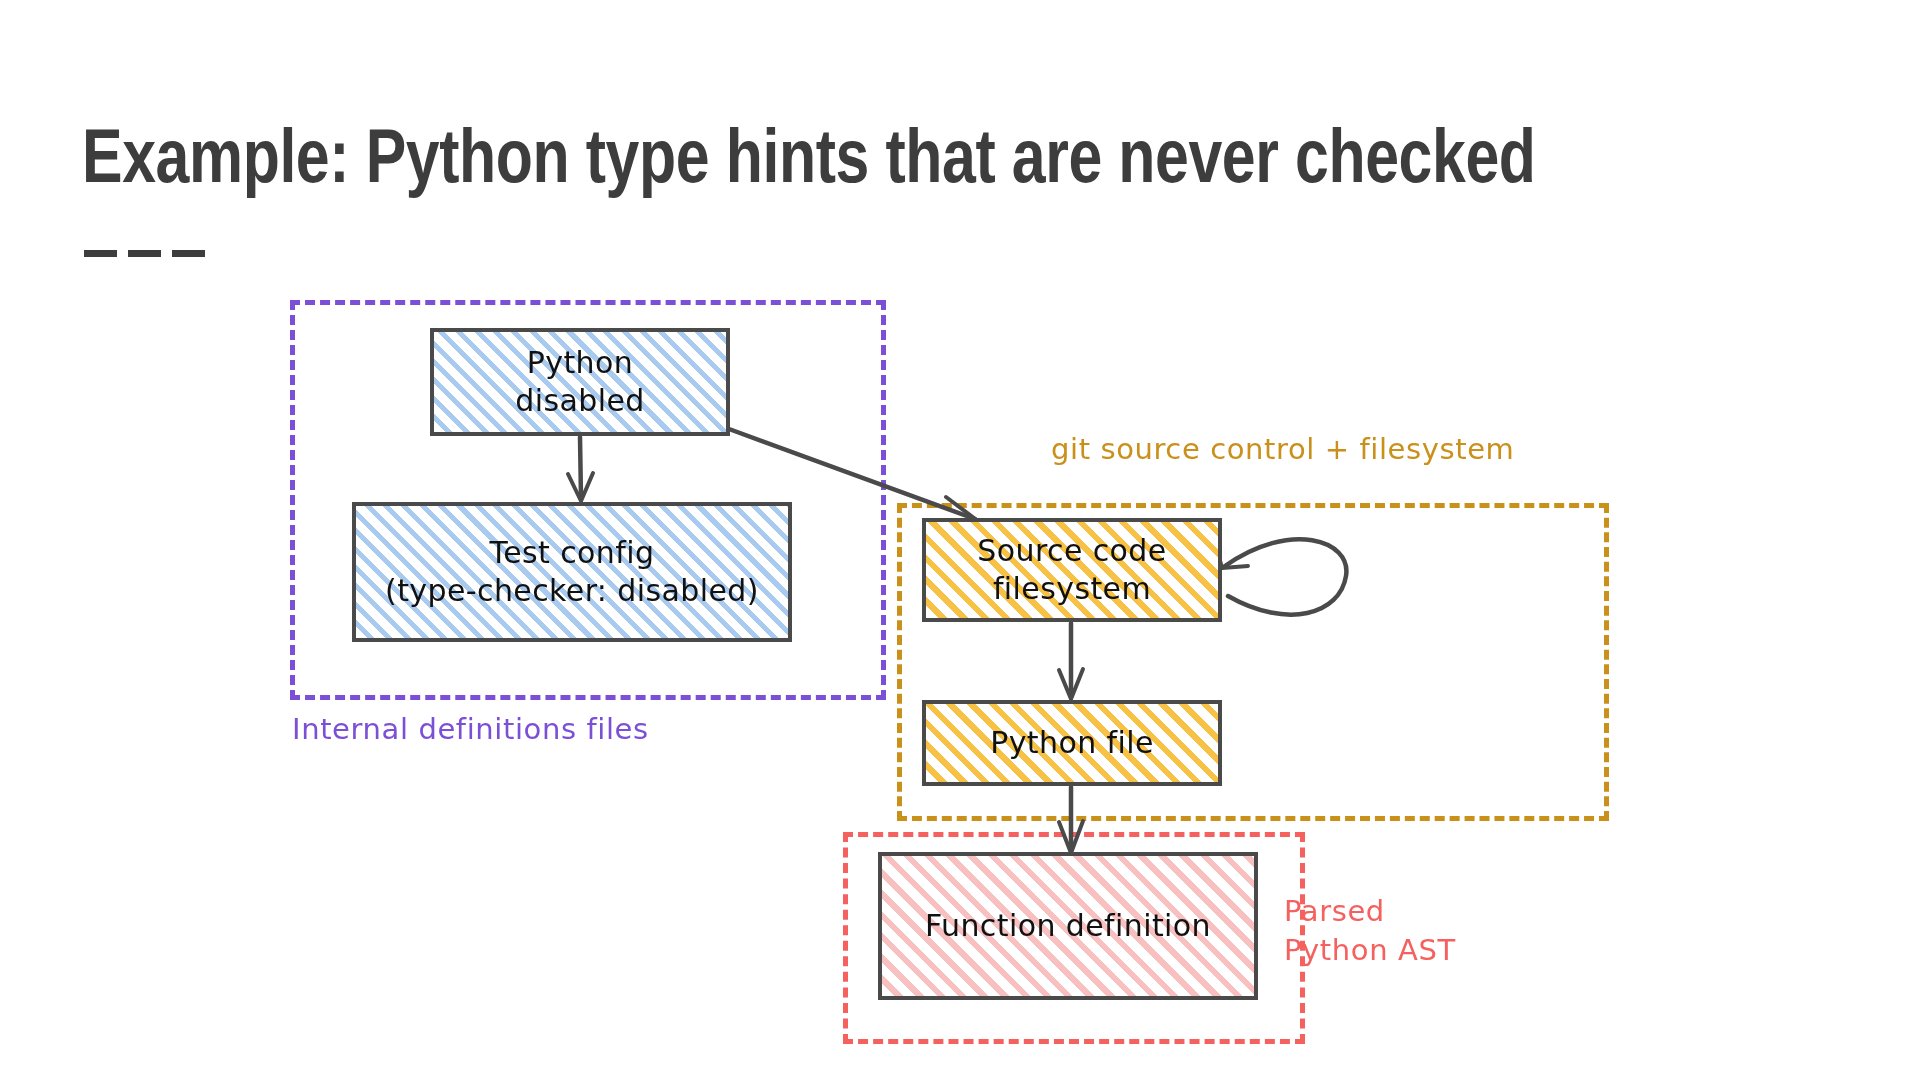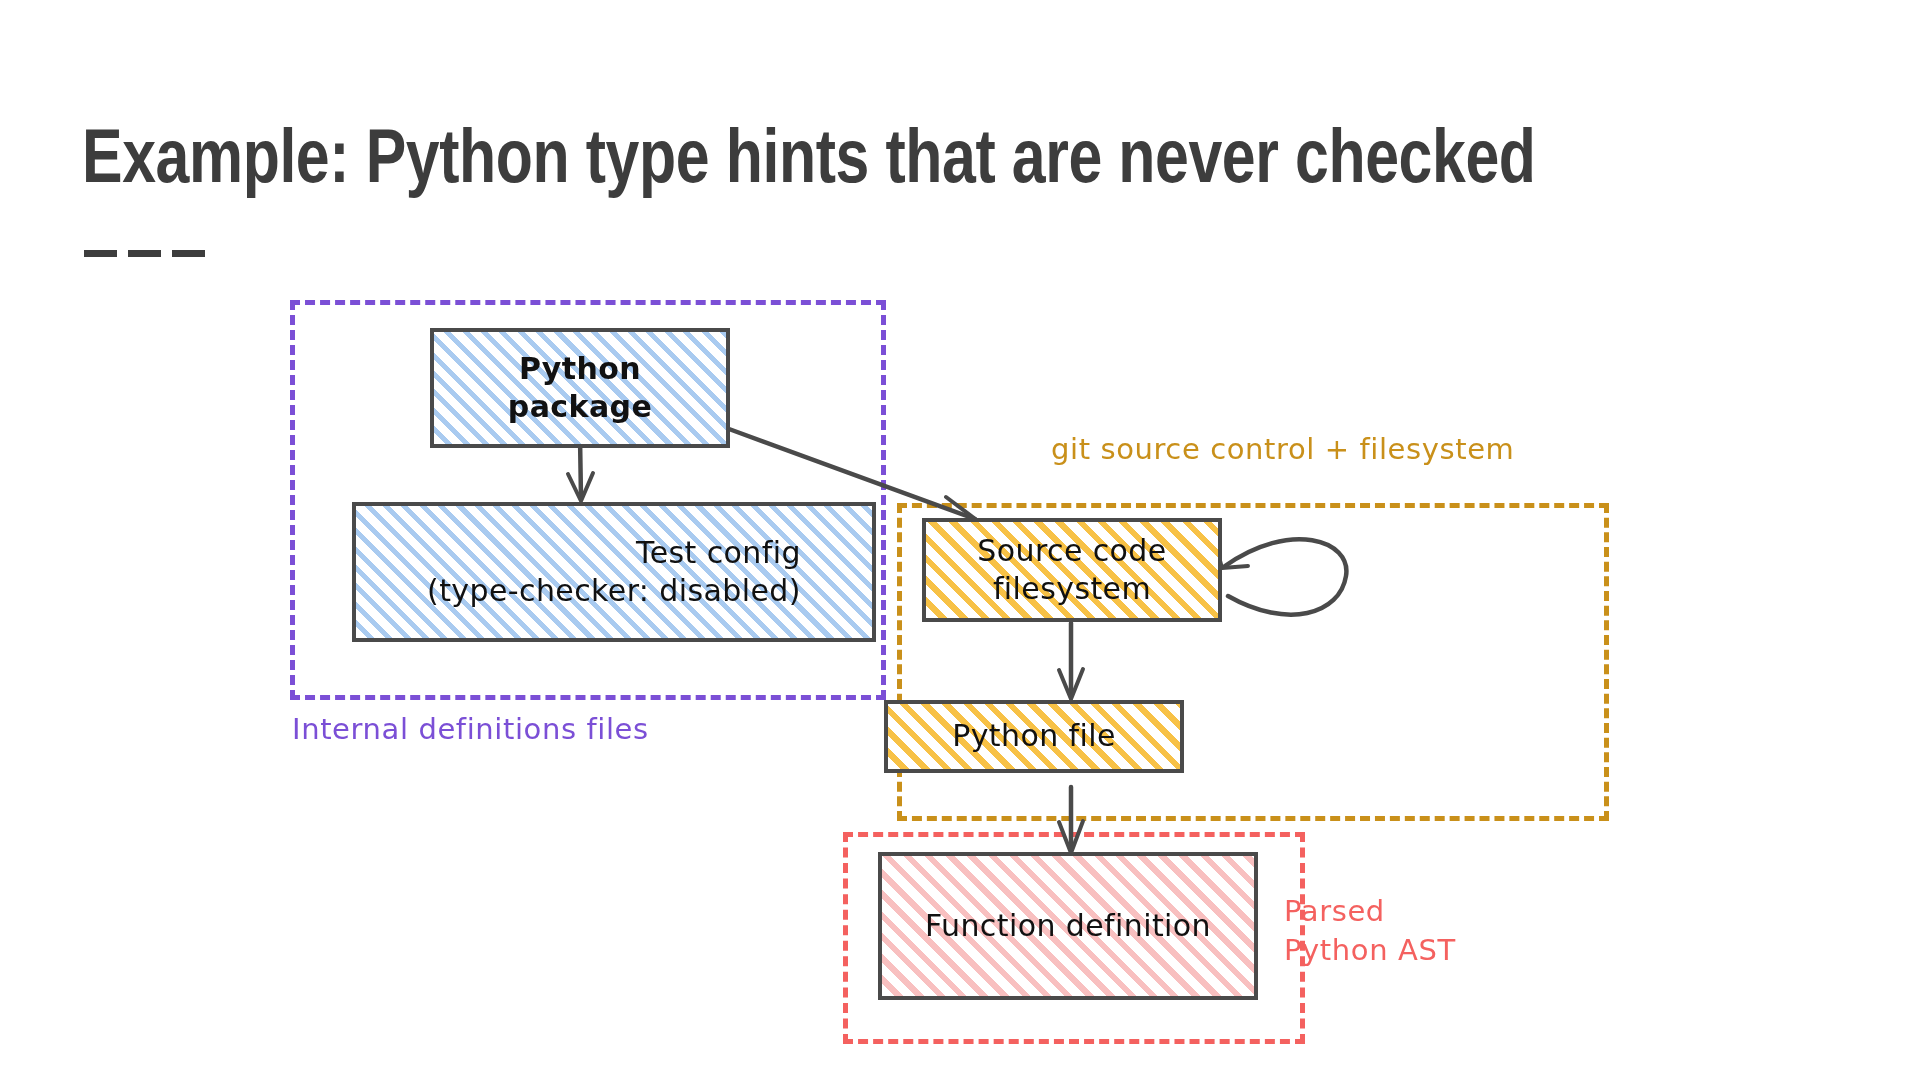--- a/index.html
+++ b/index.html
@@ -135,24 +135,24 @@
   .hatch-red {
     background-image: repeating-linear-gradient(
       45deg,
       rgba(243,140,140,0.00) 0px,
       rgba(243,140,140,0.00) 9px,
       rgba(243,140,140,0.55) 9px,
       rgba(243,140,140,0.55) 15px
     );
   }
 
-  #node-python-package { left: 430px; top: 328px; width: 300px; height: 120px; font-weight: bold; }
-  #node-test-config    { left: 352px; top: 502px; width: 524px; height: 140px; text-align: right; }
+  #node-python-package { left: 430px; top: 328px; width: 300px; height: 108px; }
+  #node-test-config    { left: 352px; top: 502px; width: 440px; height: 140px; }
   #node-source-dir     { left: 922px; top: 518px; width: 300px; height: 104px; }
-  #node-python-file    { left: 884px; top: 700px; width: 300px; height: 73px; }
+  #node-python-file    { left: 922px; top: 700px; width: 300px; height: 86px; }
   #node-func-def       { left: 878px; top: 852px; width: 380px; height: 148px; }
 
   
   #loop-caption {
     position: absolute;
     left: 1355px;
     top: 528px;
     width: 250px;
     font-family: "DejaVu Sans", sans-serif;
     font-size: 29px;
@@ -204,21 +204,21 @@
       <g>
         <path d="M 1071 787 L 1071 850"></path>
         <path d="M 1059 822 L 1071 853 L 1083 821" stroke-width="4"></path>
       </g>
     </g>
   </svg>
 
   <div class="node hatch-blue" id="node-python-package">
     <span class="node-text">
       <span>Python</span><br>
-      <span>package</span>
+      <span>disabled</span>
     </span>
   </div>
 
   <div class="node hatch-blue" id="node-test-config">
     <span class="node-text">
       <span>Test config</span><br>
       <span>(type-checker: disabled)</span>
     </span>
   </div>
 

